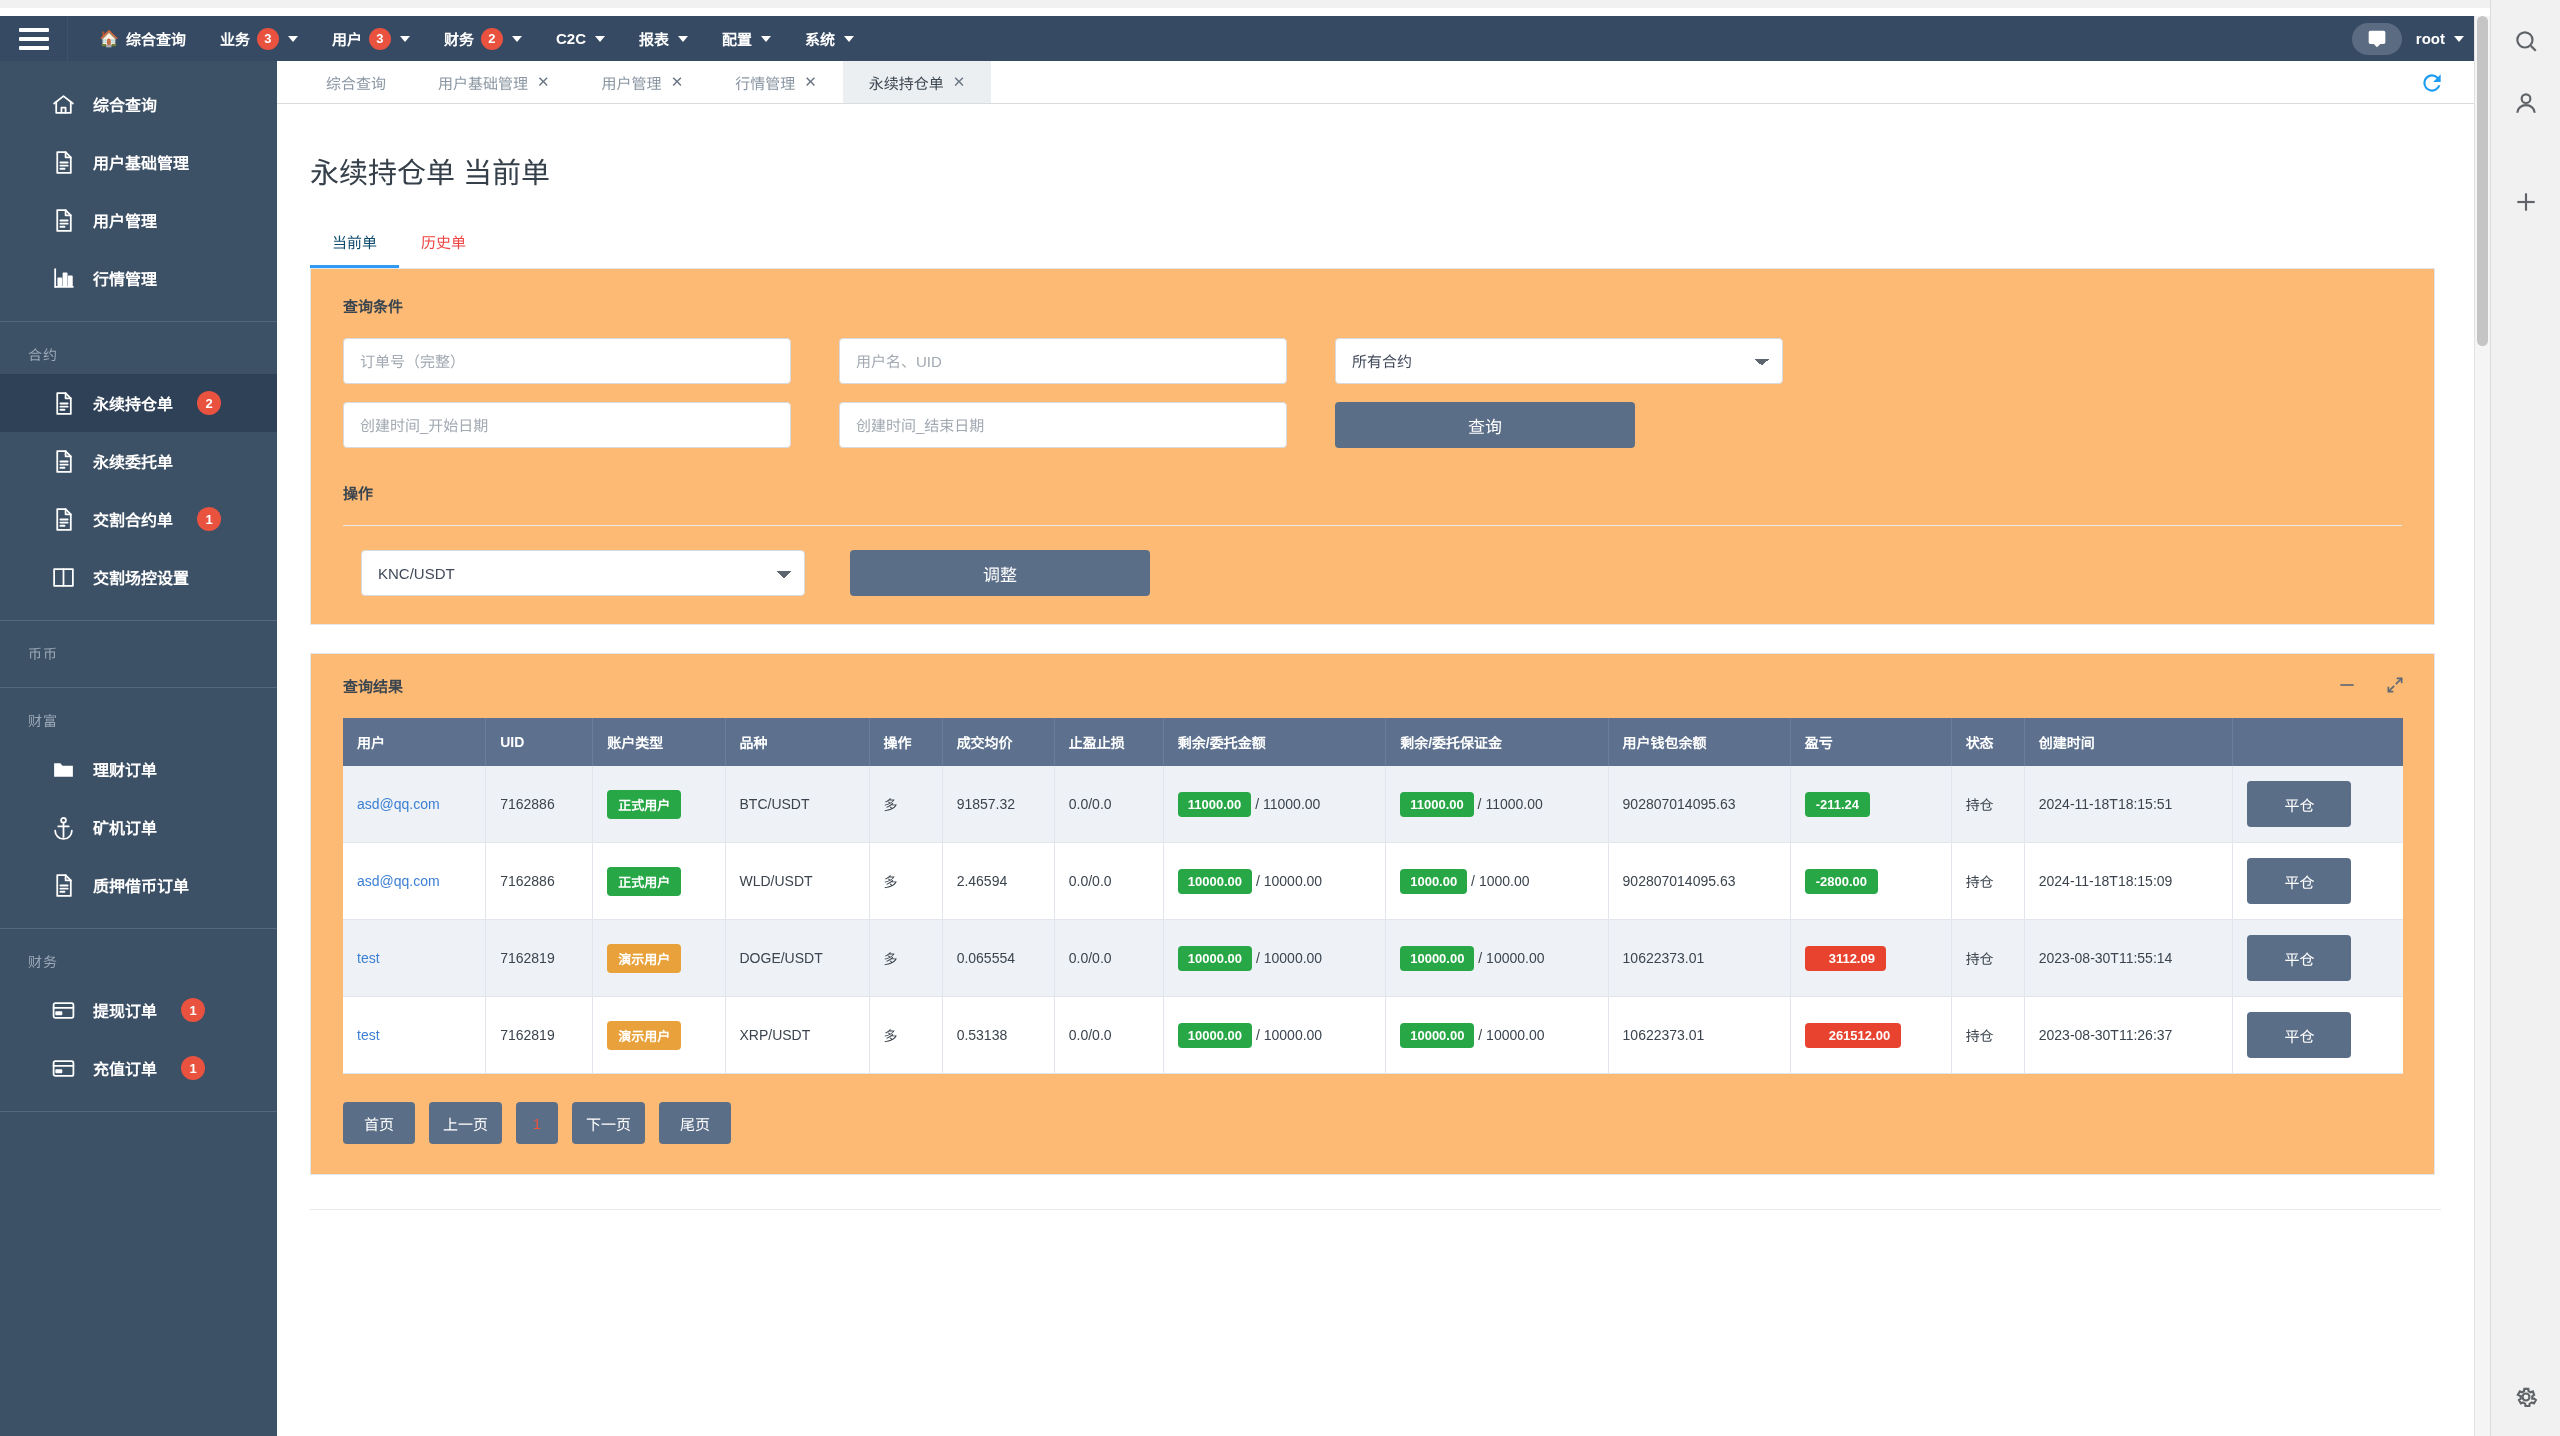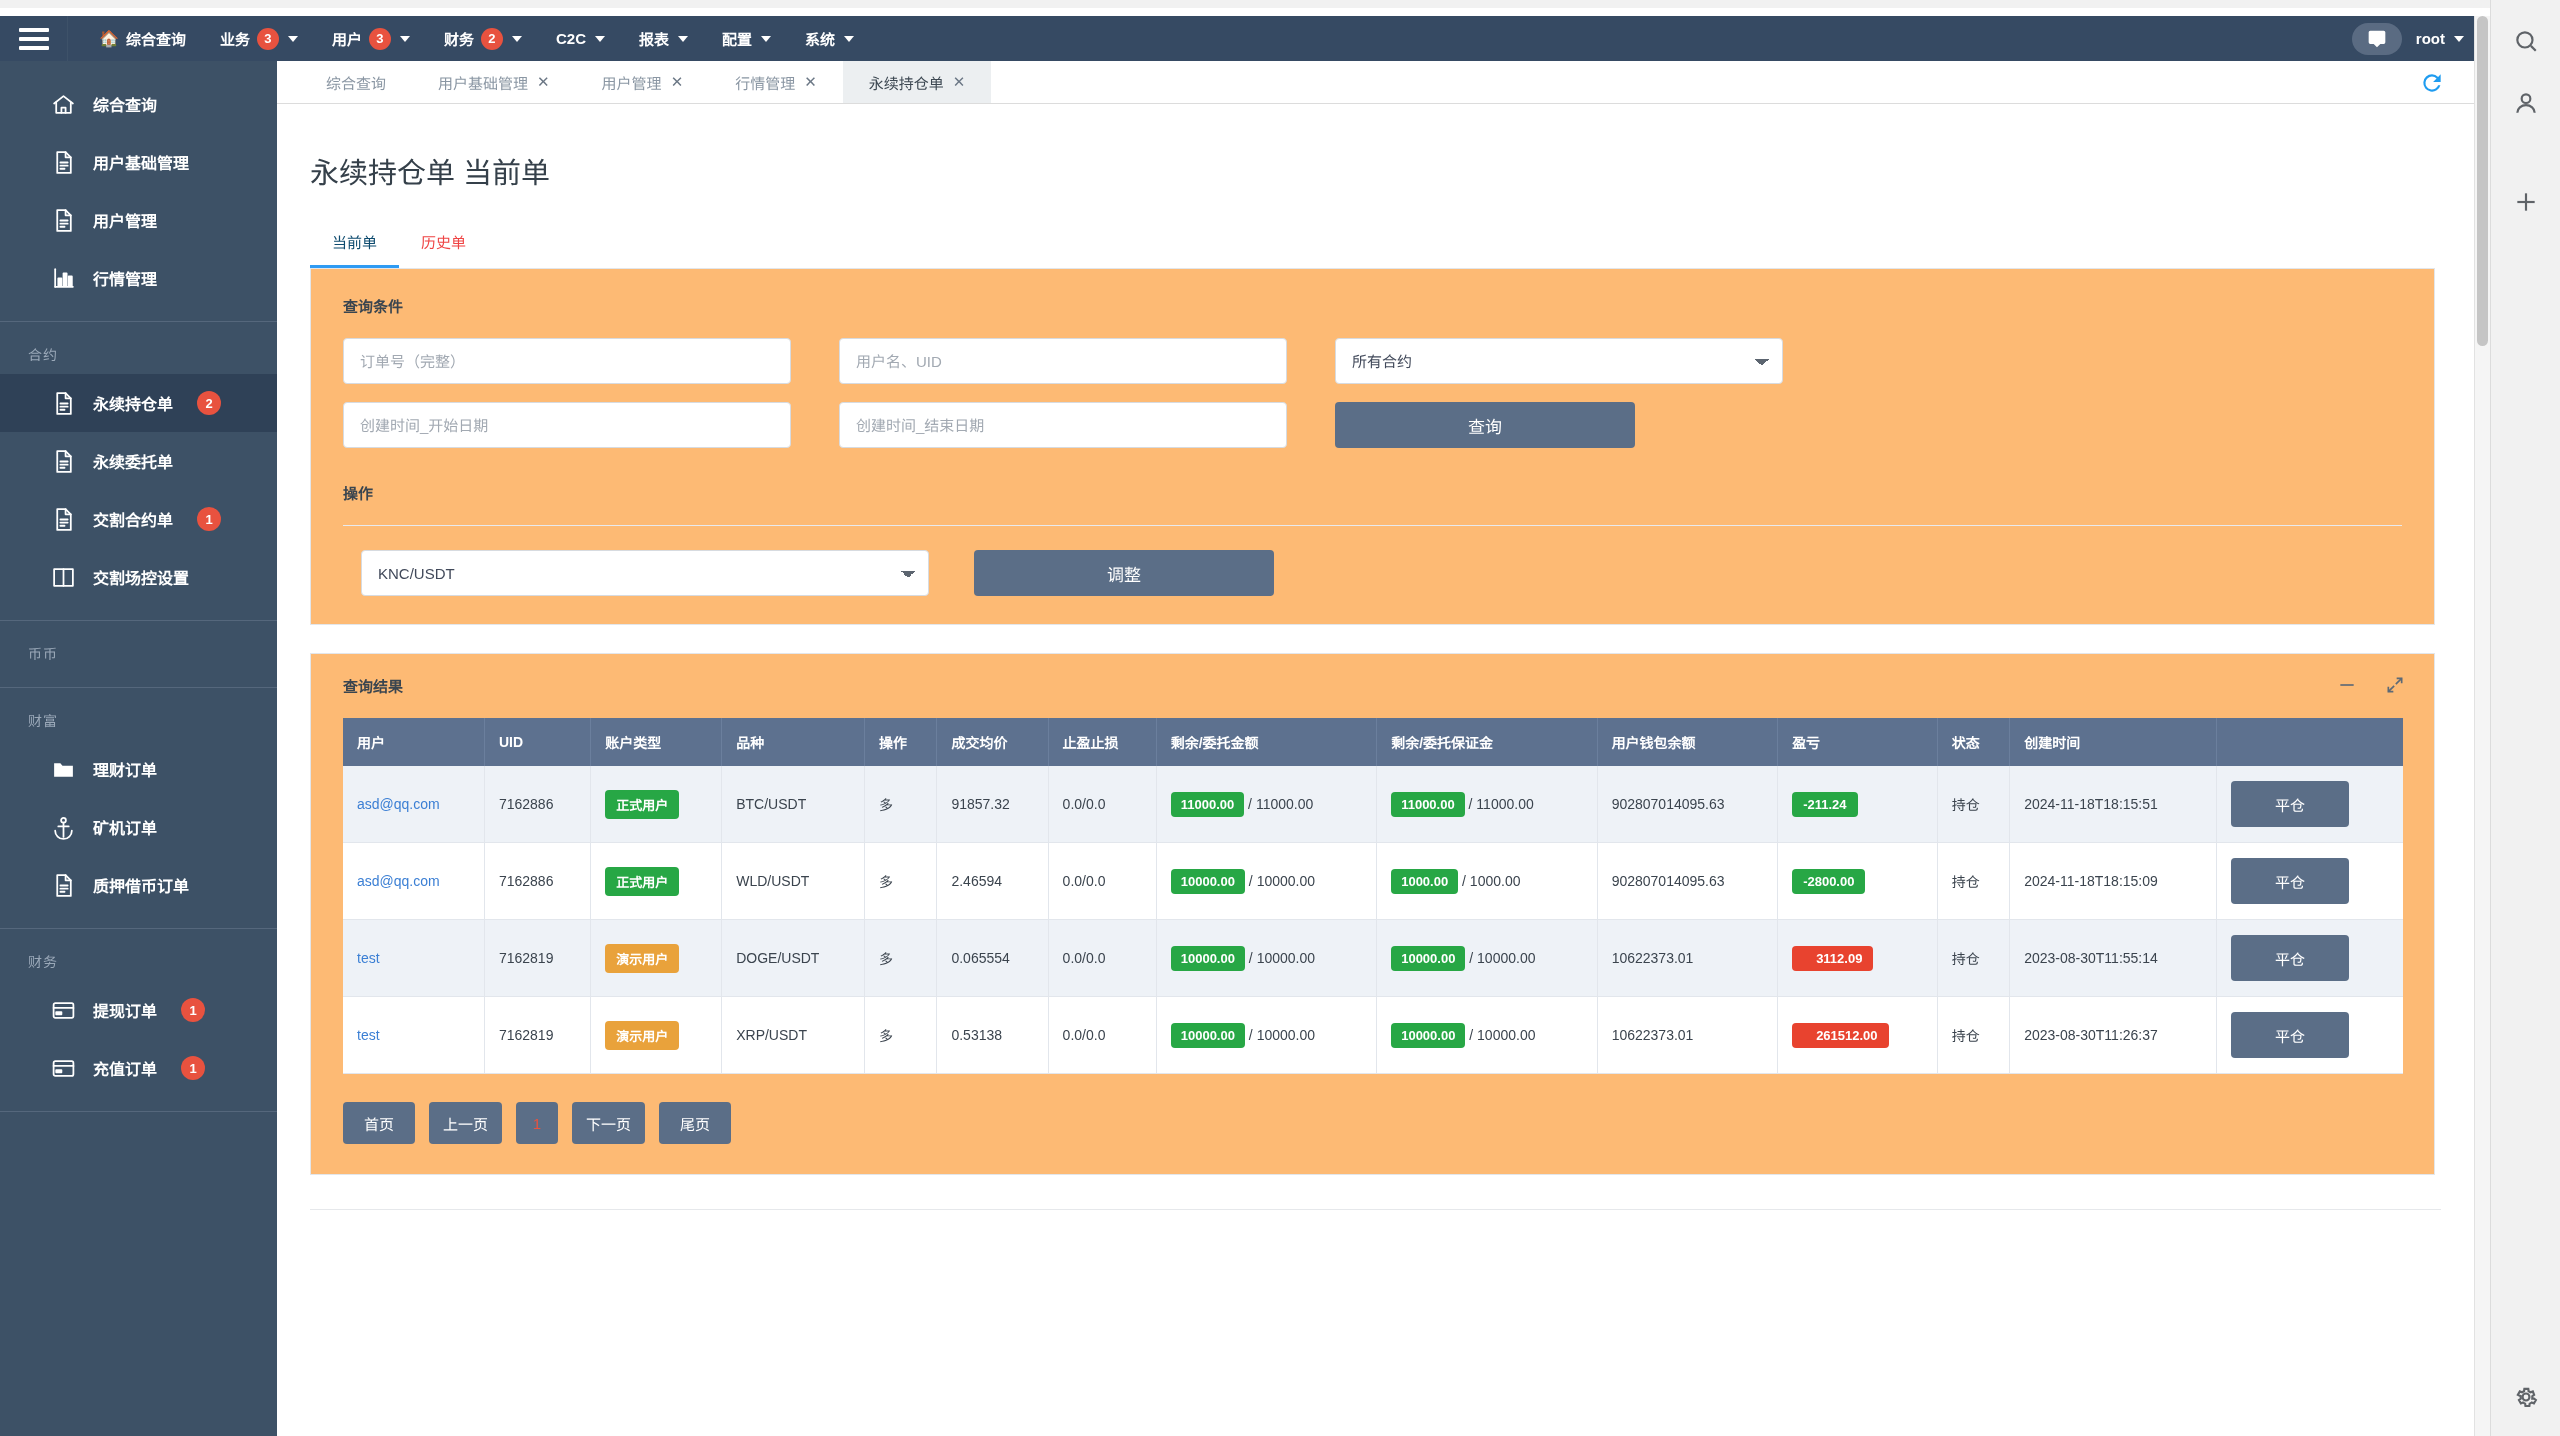--- a/index.html
+++ b/index.html
@@ -178,21 +178,21 @@
     cursor:pointer;
   }
   .btn-primary {
     height:46px; border:none; border-radius:4px;
     background:#5b6e87; color:#ffffff; font-size:17px; cursor:pointer;
     font-family:inherit;
   }
   .btn-query { width:300px; }
   .hr-soft { border-top:1px solid #e8eaee; margin:22px 4px 24px; }
   .op-row { display:flex; align-items:center; gap:45px; padding-left:22px; }
-  .sel-symbol { width:568px; }
+  .sel-symbol { width:444px; }
   .btn-adjust { width:300px; }
 
   
   .results-head {
     display:flex; align-items:center; padding:20px 28px 0 32px;
   }
   .results-title { font-size:15px; font-weight:bold; color:#3a454f; }
   .results-tools { margin-left:auto; display:flex; align-items:center; gap:26px; }
   .tool-ico { width:22px;height:22px;cursor:pointer;display:flex;align-items:center;justify-content:center; color:#5e6a76;}
   .tool-ico svg { width:20px;height:20px;stroke:#5e6a76;stroke-width:2;fill:none; }
@@ -242,21 +242,21 @@
     color:#ffffff; font-size:13px; font-weight:bold;
   }
   .pill-green  { background:#27a745;text-align:right; }
   .pill-orange { background:#e9a23b; }
   .pill-red    { background:#e8432f;padding-left:24px; }
   .amt-tag {
     display:inline-block; padding:5px 10px; border-radius:4px;
     background:#27a745; color:#fff; font-weight:bold; font-size:13px;
   }
   .btn-close-pos {
-    width:118px; height:46px; border:none; border-radius:4px;
+    width:104px; height:46px; border:none; border-radius:4px;
     background:#5b6e87; color:#fff; font-size:15px; cursor:pointer; font-family:inherit;
   }
 
   .pager { display:flex; gap:14px; padding:28px 0 30px 32px; }
   .pg {
     min-width:72px; height:42px; border-radius:4px; background:#5b6e87; color:#fff;
     display:flex; align-items:center; justify-content:center;
     font-size:15px; cursor:pointer; padding:0 14px; border:none; font-family:inherit;
   }
   .pg.current { color:#e8523f; background:#5b6e87; min-width:42px; }

